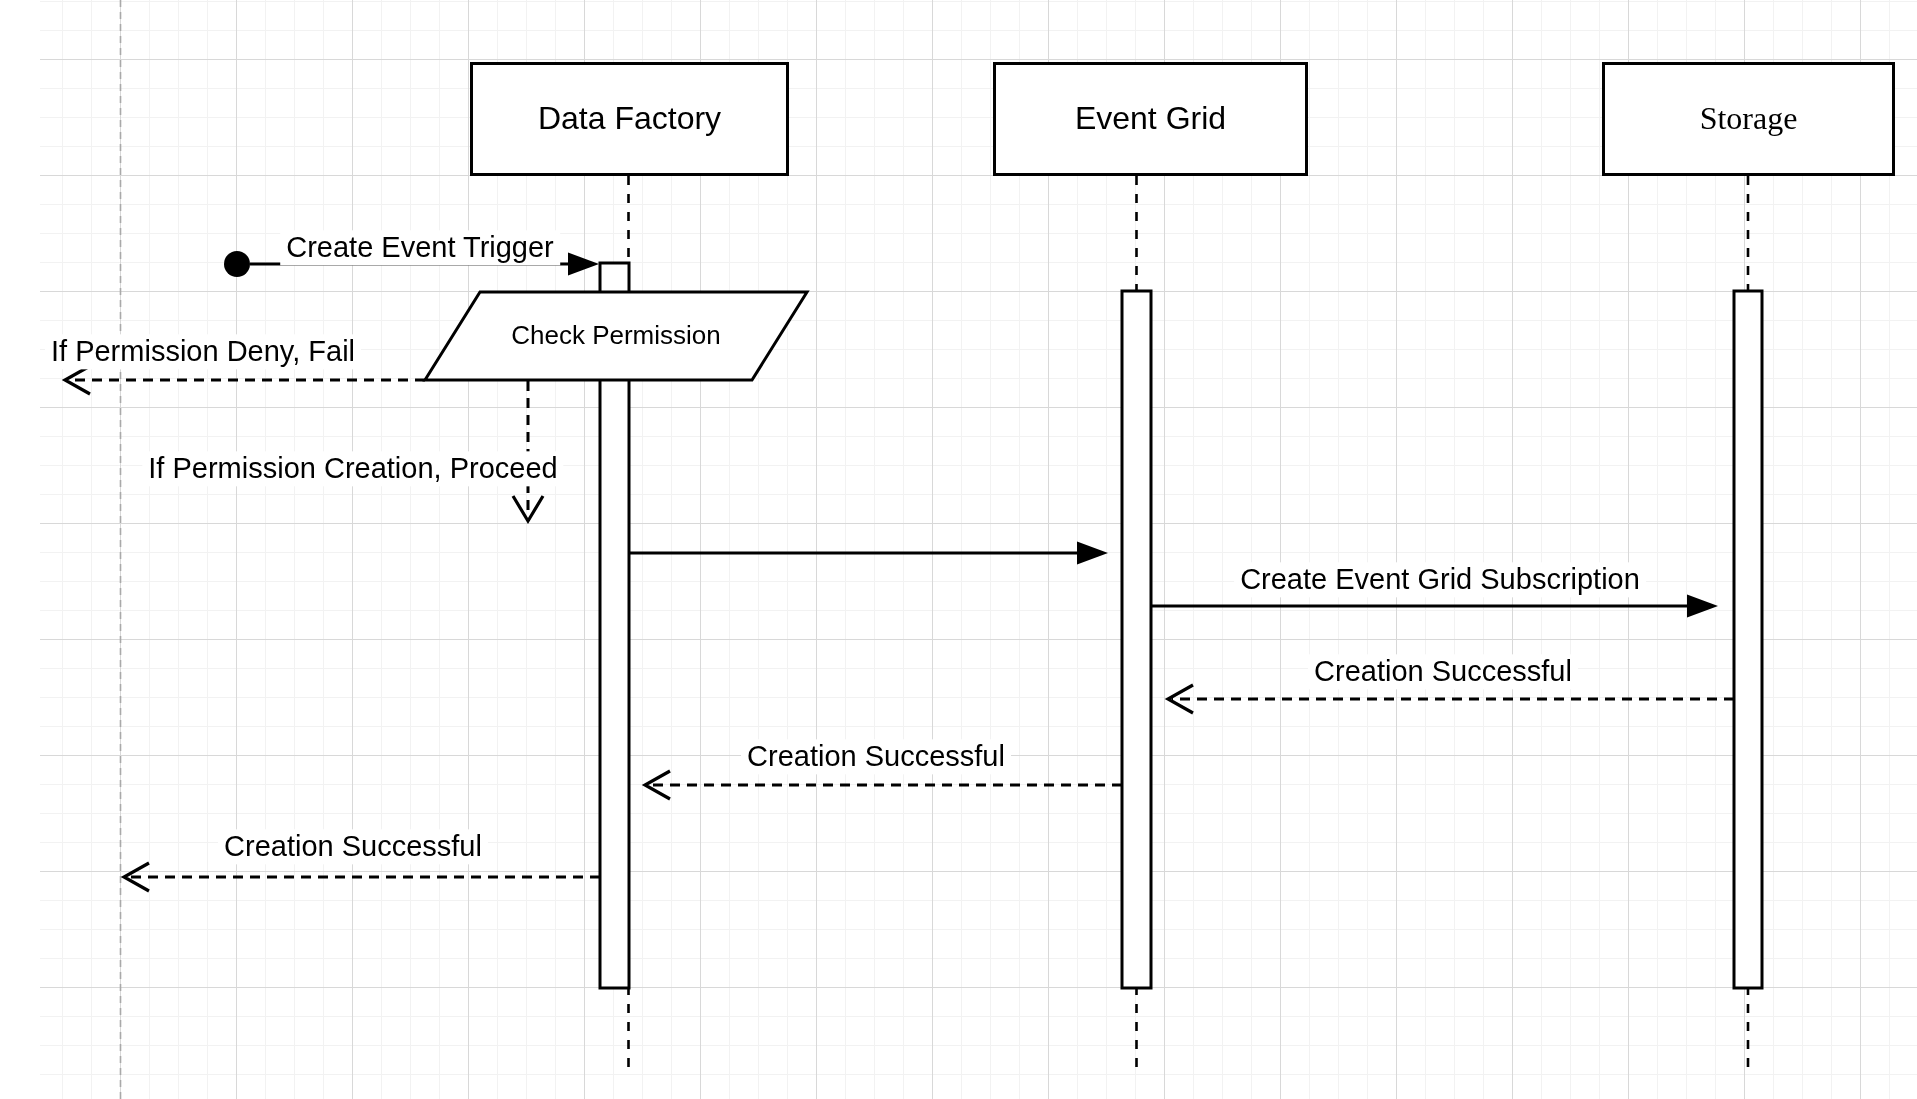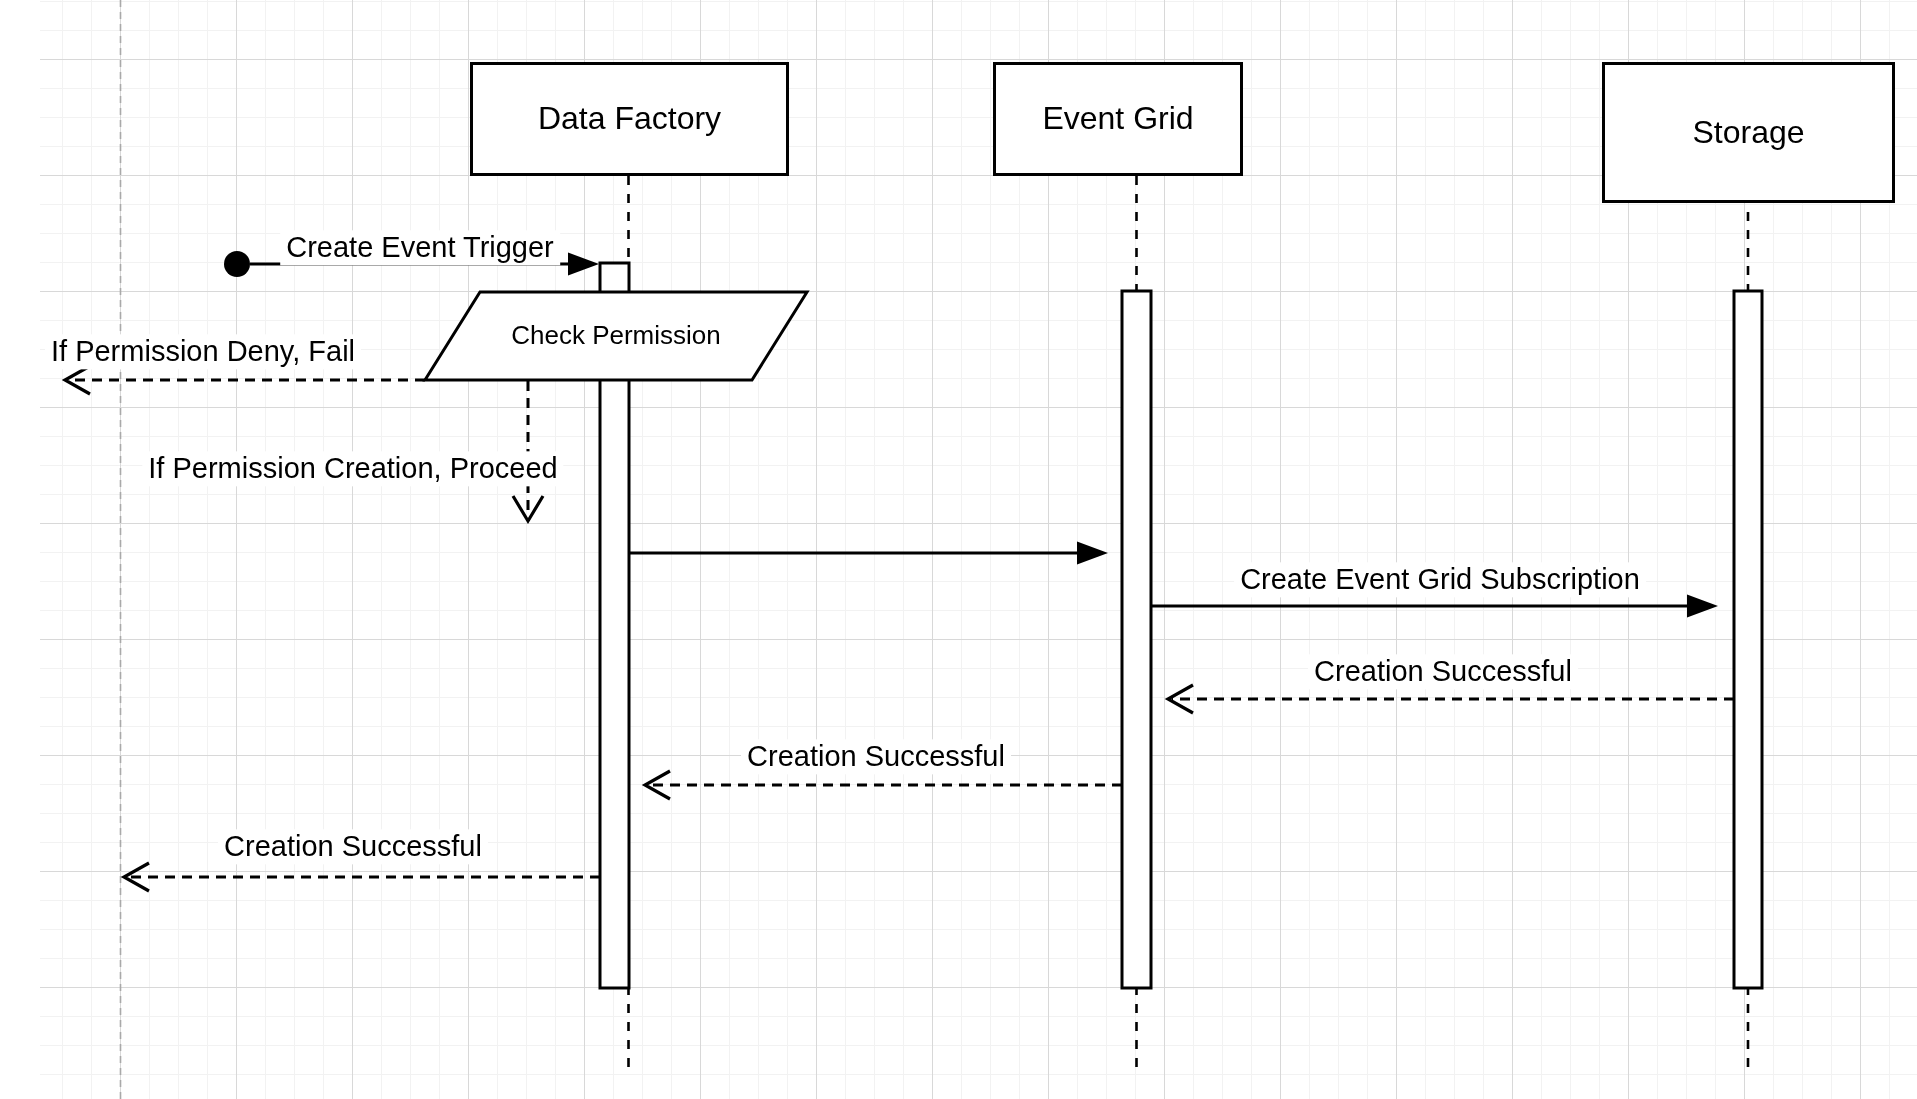--- a/index.html
+++ b/index.html
@@ -109,24 +109,24 @@
 
     <g>
       <line x1="560" y1="877" x2="88" y2="877" stroke="#000" stroke-width="3" stroke-dasharray="10 7"></line>
       <polyline points="109,863 84,877 109,891" fill="none" stroke="#000" stroke-width="3.2"></polyline>
     </g>
   </svg>
 
   <div class="actor-box" style="left:430px; top:62px; width:319px; height:114px;">
     <span>Data Factory</span>
   </div>
-  <div class="actor-box" style="left:953px; top:62px; width:250px; height:114px;">
+  <div class="actor-box" style="left:953px; top:62px; width:315px; height:114px;">
     <span>Event Grid</span>
   </div>
-  <div class="actor-box" style="left:1562px; top:62px; width:293px; height:141px;">
+  <div class="actor-box" style="left:1562px; top:62px; width:293px; height:114px;font-family:Liberation Serif, serif;">
     <span>Storage</span>
   </div>
 
   <div class="msg-label" style="left:380px; top:248px;">Create Event Trigger</div>
 
   <div class="msg-label no-bg shape-label" style="left:576px; top:336px;">Check Permission</div>
 
   <div class="msg-label" style="left:163px; top:352px;text-align:center;">If Permission Deny, Fail</div>
 
   <div class="msg-label" style="left:313px; top:469px;">If Permission Creation, Proceed</div>

